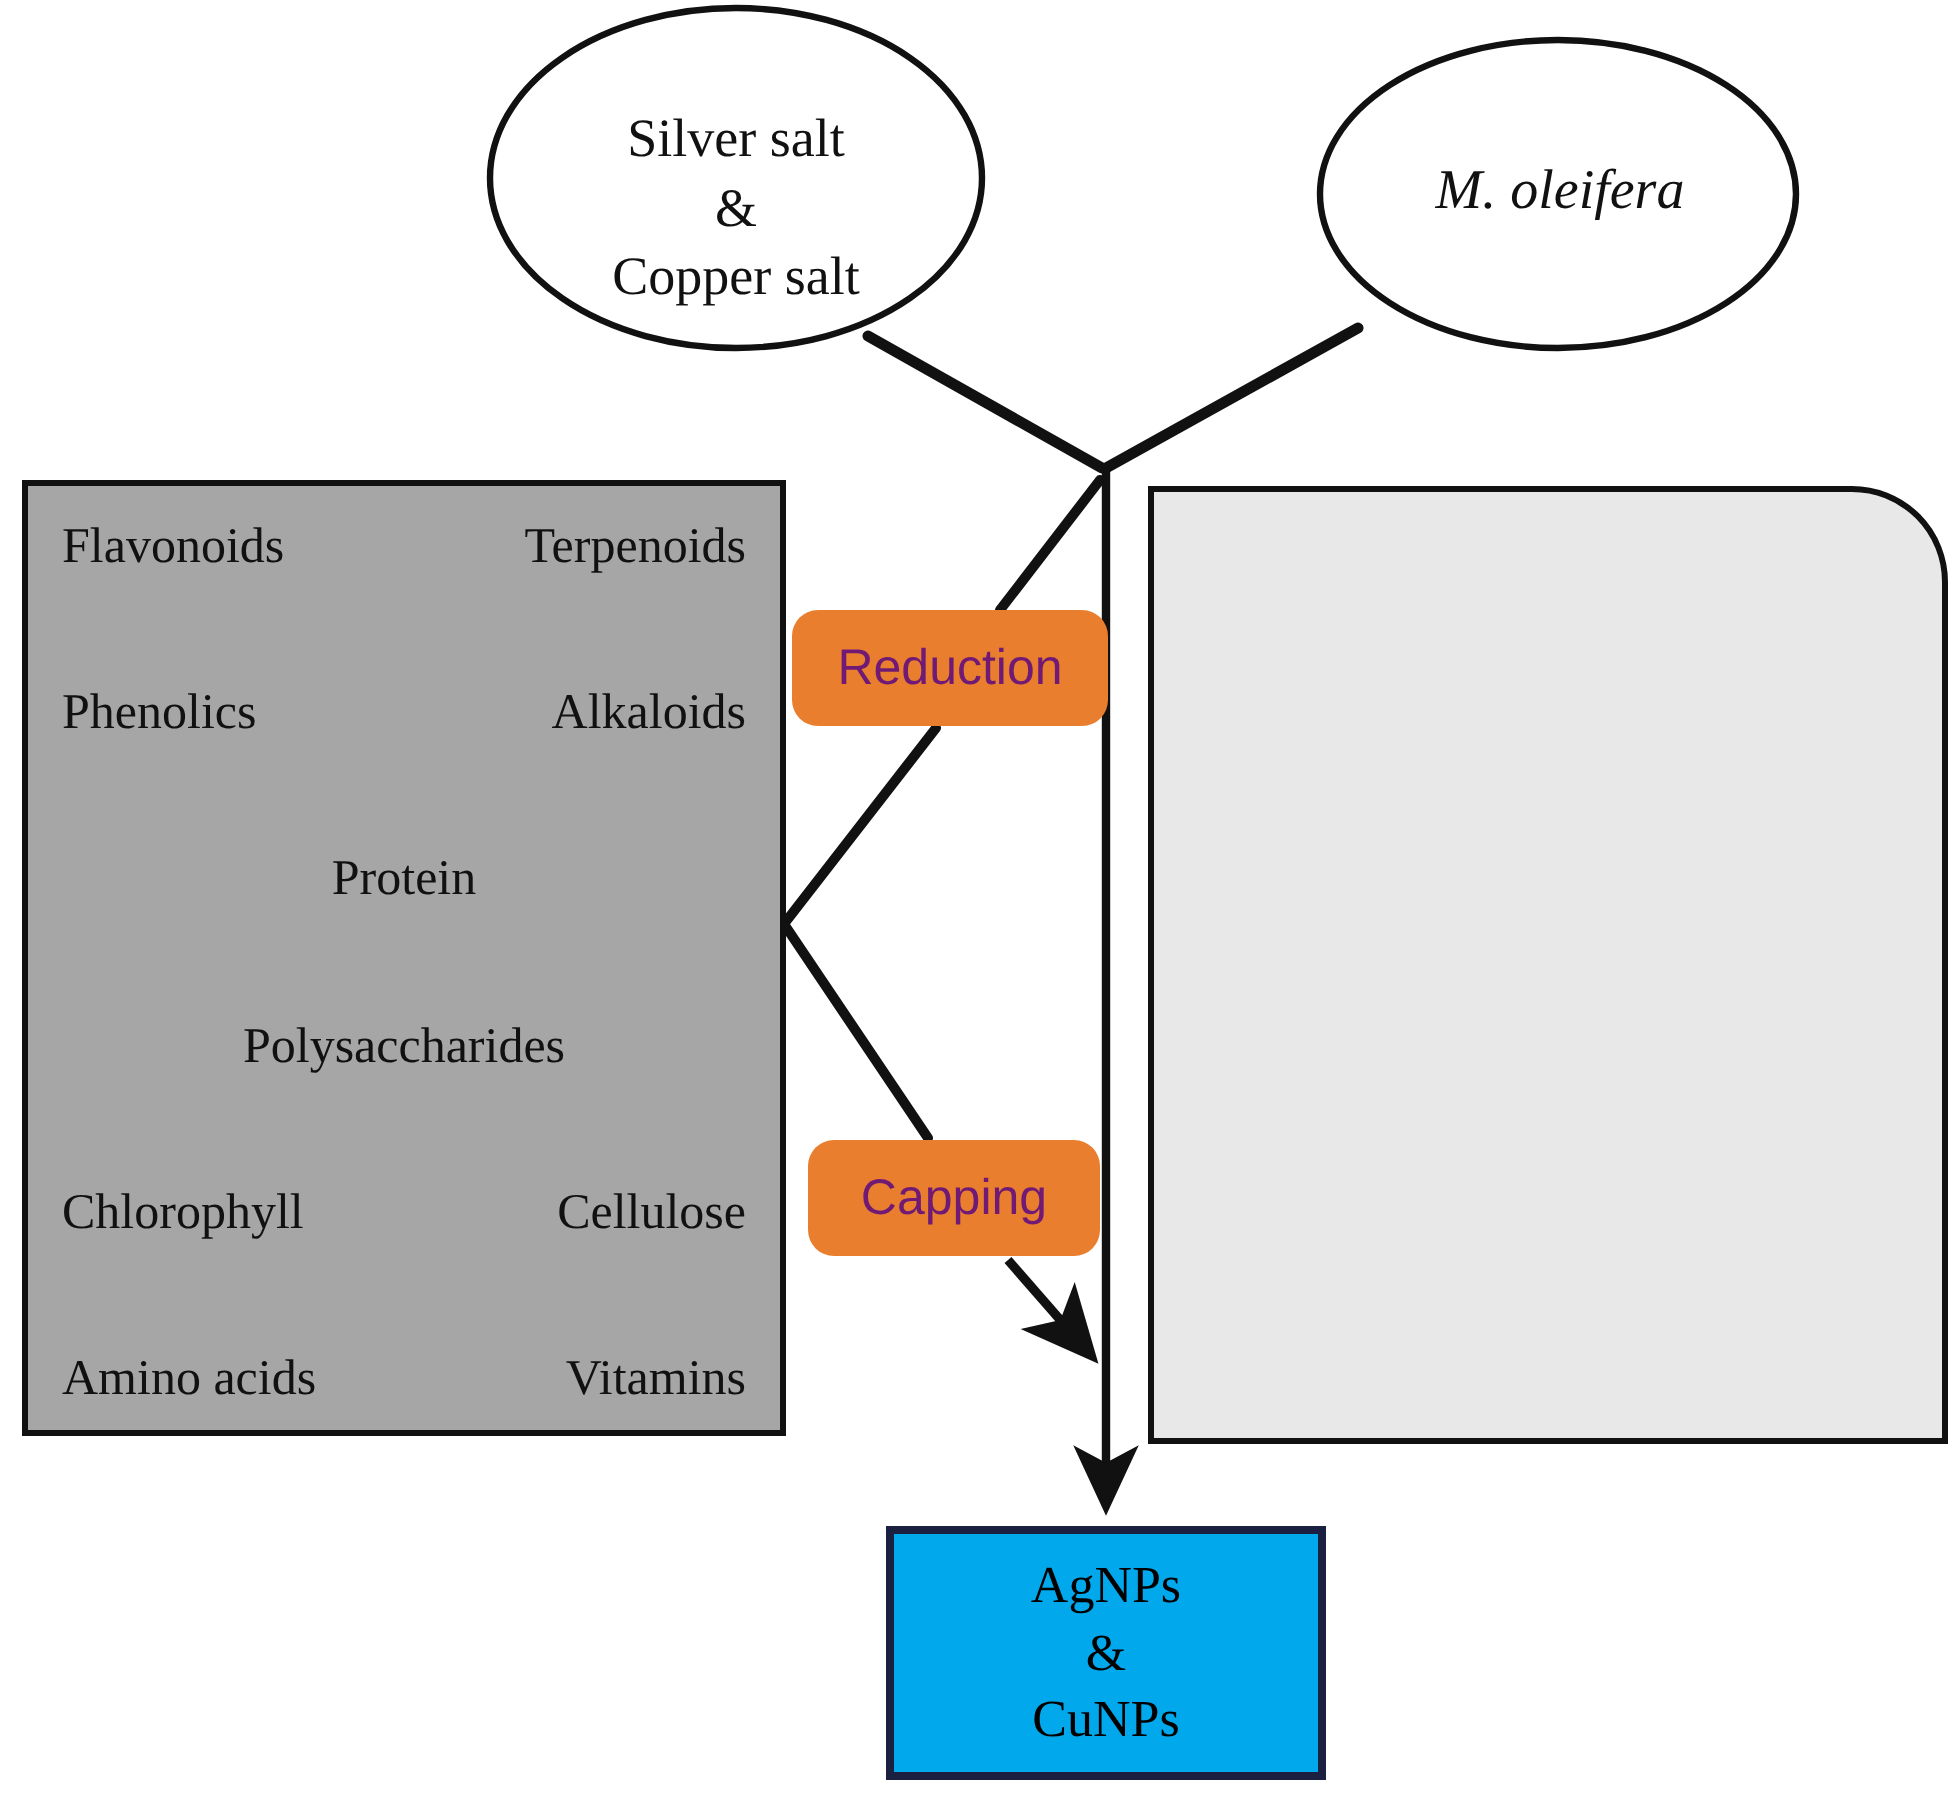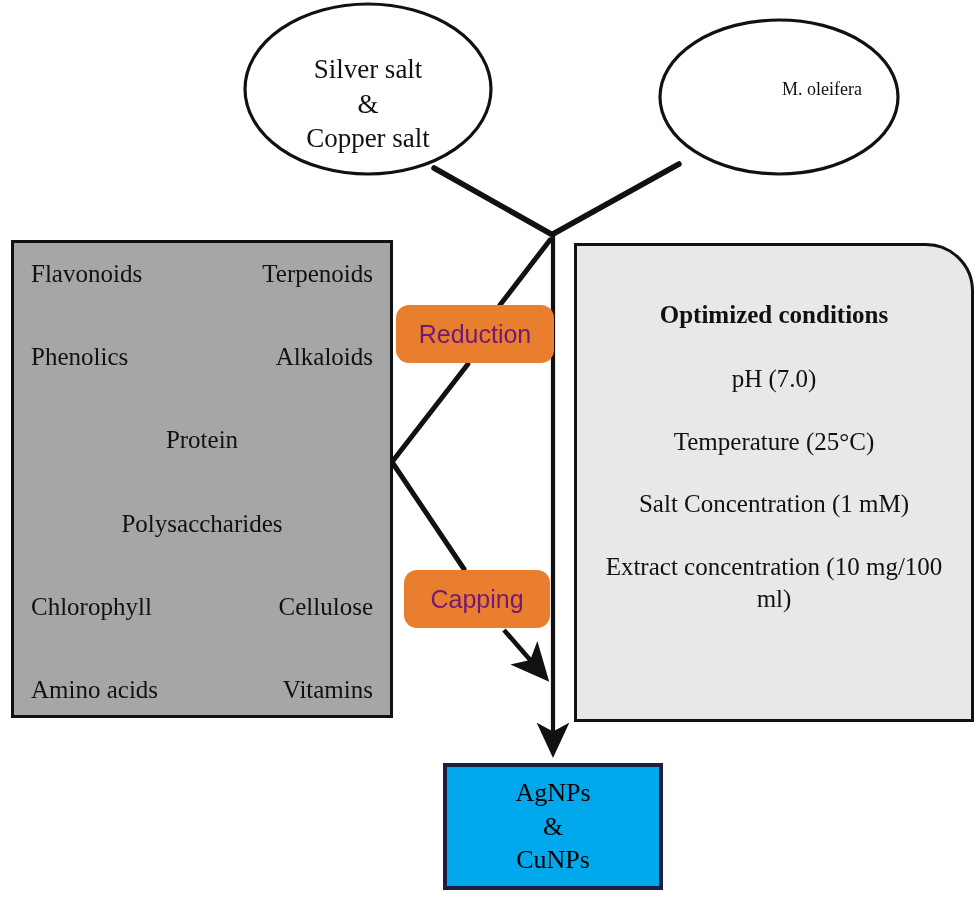--- a/index.html
+++ b/index.html
@@ -32,24 +32,25 @@
     line-height: 1.28;
     white-space: pre-line;
     pointer-events: none;
   }
   #ellipse-left-label {
     left: 258px;
     top: 52px;
     width: 220px;
   }
   #ellipse-right-label {
-    left: 712px;
+    left: 670px;
     top: 78px;
     width: 220px;
-    font-size: 18px;
+    font-style: italic;
+    font-size: 28px;
   }
 
   
   #phyto-box {
     position: absolute;
     left: 11px;
     top: 240px;
     width: 382px;
     height: 478px;
     background: #a6a6a6;
@@ -236,27 +237,20 @@
 
     <div class="phyto-row">
       <span class="phyto-col-l">Amino acids</span>
       <span class="phyto-col-r">Vitamins</span>
     </div>
 
 
   </div>
 
   <div id="conditions-box"></div>
-  <div id="conditions-content">
-    <div id="conditions-title">Optimized conditions</div>
-    <div class="condition-item">pH (7.0)</div>
-    <div class="condition-item">Temperature (25°C)</div>
-    <div class="condition-item">Salt Concentration (1 mM)</div>
-    <div class="condition-item">Extract concentration (10 mg/100 ml)</div>
-  </div>
 
   <div id="pill-reduction" class="pill">
     <span>Reduction</span>
   </div>
 
   <div id="pill-capping" class="pill">
     <span>Capping</span>
   </div>
 
   <div id="product-box"></div>

